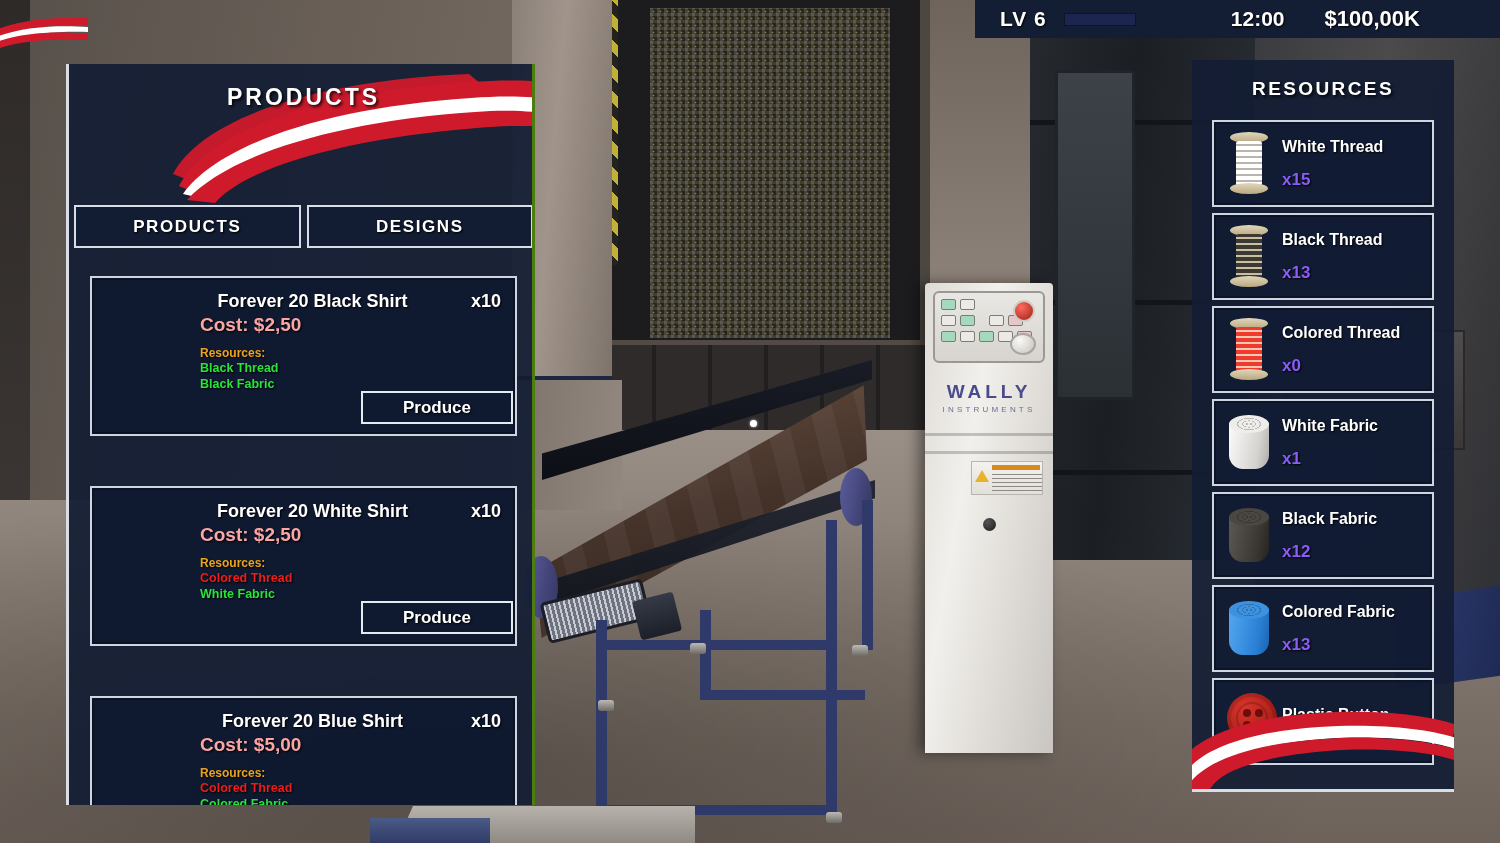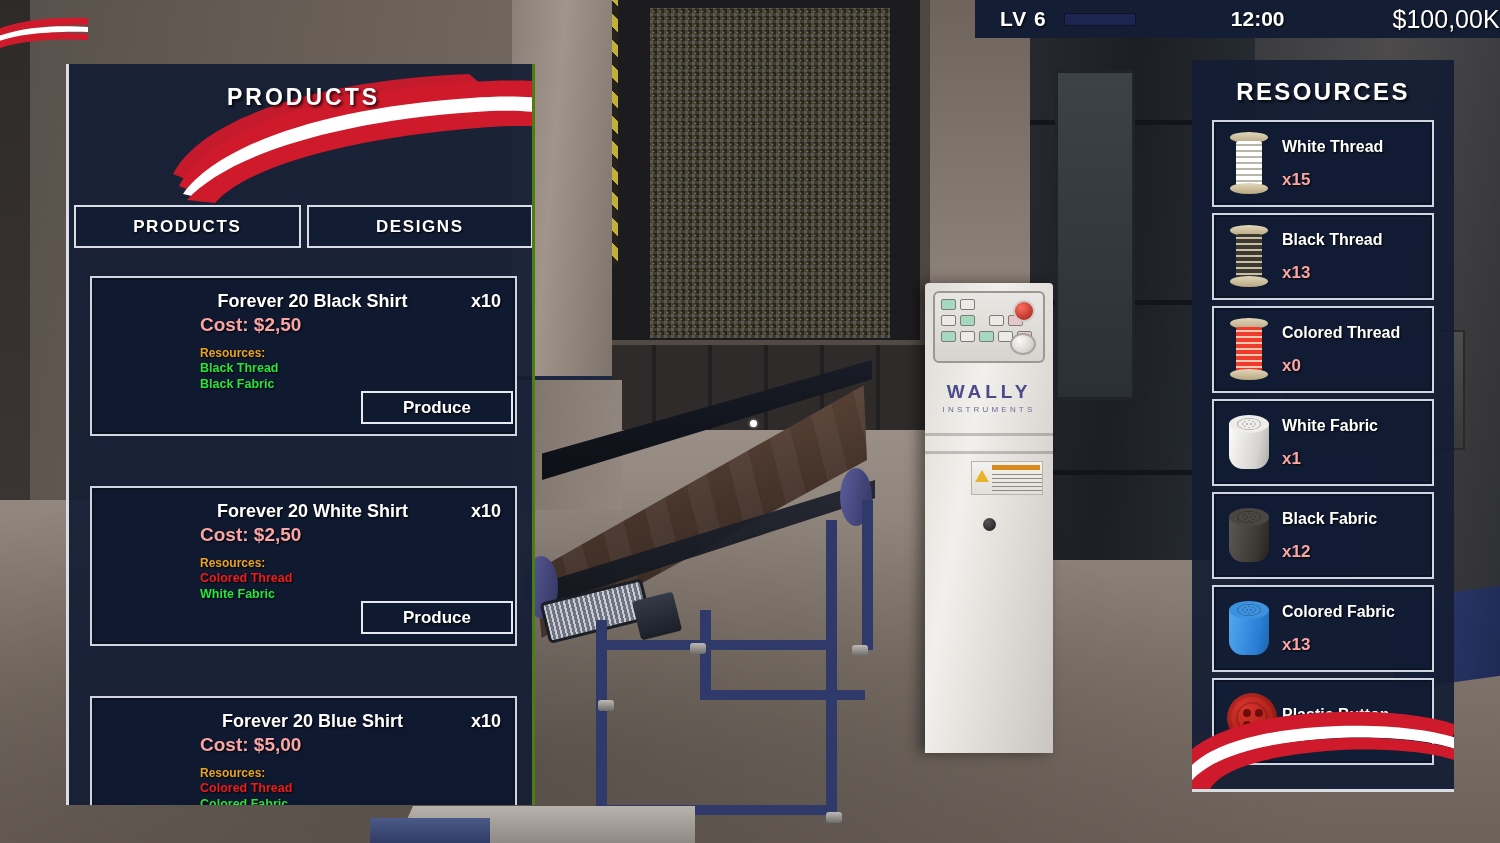--- a/index.html
+++ b/index.html
@@ -251,21 +251,21 @@
   .xp-track{
     width:72px; height:13px; margin-left:17px;
     background:#1b2550; border:1px solid #0e1428;
   }
   .xp-fill{ height:100%; background:linear-gradient(#f2f2f0,#cfcfcb); }
   #topbar .clock{
     font-size:21px; font-weight:bold; margin-left:95px;
     text-shadow:1px 1px 2px #000;
   }
   #topbar .money{
-    font-size:25px; font-weight:normal; margin-left:108px;
+    font-size:22px; font-weight:bold; margin-left:40px;
     text-shadow:1px 1px 2px #000;
   }
   .hud-ribbon{
     position:absolute; left:-40px; top:16px; width:130px; height:44px;
     overflow:hidden; pointer-events:none; z-index:29;
   }
 
   
   #products{
     position:absolute; left:66px; top:64px; width:469px; height:741px;
@@ -348,42 +348,42 @@
   
   #resources{
     position:absolute; left:1192px; top:60px; width:262px; height:732px;
     background:rgba(19,29,52,.93);
     border-bottom:3px solid #d9dde6;
     overflow:hidden;
     z-index:20;
   }
   #resources .title{
     position:absolute; left:0; top:18px; width:262px; text-align:center;
-    color:#fff; font-size:24px; font-weight:bold; letter-spacing:2.4px;
+    color:#fff; font-size:19px; font-weight:bold; letter-spacing:2.4px;
     text-shadow:2px 2px 3px rgba(0,0,0,.8);
   }
   .res-list{ position:absolute; left:20px; top:60px; width:222px; }
   .res-card{
     position:relative; height:87px; margin-bottom:6px;
     border:2px solid #cfd5e0;
     background:rgba(16,28,52,.85);
     box-shadow:inset 0 0 0 2px rgba(10,18,36,.8);
     display:flex; align-items:center;
   }
   .res-icon{
     width:62px; height:75px; margin-left:4px;
     position:relative; flex:0 0 62px;
   }
   .res-txt{ flex:1; padding-left:2px; }
   .res-name{
     color:#fff; font-size:16px; font-weight:bold;
     text-shadow:1px 1px 2px #000; white-space:nowrap;
   }
   .res-qty{
-    color:#fca5a5; font-size:17px; font-weight:bold; margin-top:14px;
+    color:#8b5cf6; font-size:17px; font-weight:bold; margin-top:14px;
     text-shadow:1px 1px 2px #000;
   }
   .res-ribbon{ position:absolute; left:-25px; bottom:-8px; width:300px; height:90px; z-index:5; }
 
   
   .spool{ position:absolute; left:12px; top:6px; width:38px; height:62px; }
   .spool .cap{
     position:absolute; left:0; width:38px; height:11px; border-radius:50%;
     background:linear-gradient(#e2d7bd,#b8a87f);
   }

